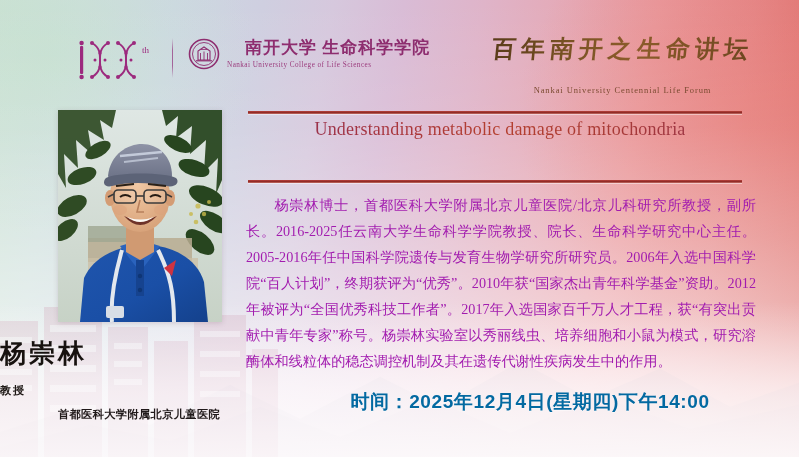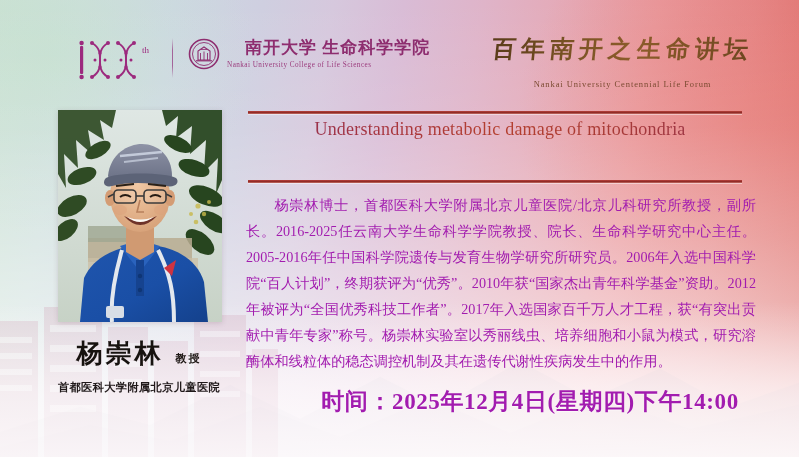--- a/index.html
+++ b/index.html
@@ -100,36 +100,36 @@
     font-size:24px;font-weight:bold;letter-spacing:5px;
     color:#6d4a22;
     background:linear-gradient(90deg,#5a3c1a 0%,#7a5324 30%,#8c5c2a 55%,#6d4620 100%);
     -webkit-background-clip:text;background-clip:text;
     -webkit-text-fill-color:transparent;
     transform:skewX(-6deg);
     white-space:nowrap;
   }
   .forum-en{
     font-family:"Liberation Serif",serif;
-    font-size:8.5px;color:#7a4a30;letter-spacing:.9px;margin-top:14px;white-space:nowrap;
+    font-size:8.5px;color:#7a4a30;letter-spacing:.9px;margin-top:20px;white-space:nowrap;
   }
 
   
   .photo{
     position:absolute;left:58px;top:110px;width:164px;height:212px;
     overflow:hidden;background:#6c8a5c;
     box-shadow:0 1px 5px rgba(120,80,100,.22);
   }
   .photo svg{display:block;width:100%;height:100%;}
 
   
   .speaker{
     position:absolute;left:0;top:336px;width:278px;text-align:center;
   }
-  .sp-row{display:flex;align-items:baseline;justify-content:center;gap:12px;}
+  .sp-row{display:flex;align-items:baseline;justify-content:center;gap:12px;flex-direction:column;}
   .sp-name{
     font-family:"Liberation Serif",serif;
     font-size:26px;font-weight:bold;color:#17120f;letter-spacing:3px;
   }
   .sp-title{
     font-family:"Liberation Serif",serif;
     font-size:11px;font-weight:bold;color:#1d1714;letter-spacing:2px;
   }
   .sp-affil{
     font-family:"Liberation Serif",serif;
@@ -161,22 +161,22 @@
     font-size:14.2px;line-height:26px;color:#a21caf;
     text-align:justify;text-justify:inter-ideograph;
     text-indent:2em;
   }
 
   
   .event{
     position:absolute;left:280px;top:388px;width:500px;text-align:center;
   }
   .ev-line{
-    font-family:Liberation Serif, serif;
-    font-size:23px;font-weight:bold;color:#a21caf;letter-spacing:.6px;line-height:28px;
+    font-family:Liberation Sans, sans-serif;
+    font-size:19px;font-weight:bold;color:#0369a1;letter-spacing:.6px;line-height:28px;
     text-shadow:0 1px 0 rgba(255,255,255,.5);
     white-space:nowrap;
   }
 </style>
 </head>
 <body>
 
 <div id="poster">
 
   <div class="bg-base"></div>

